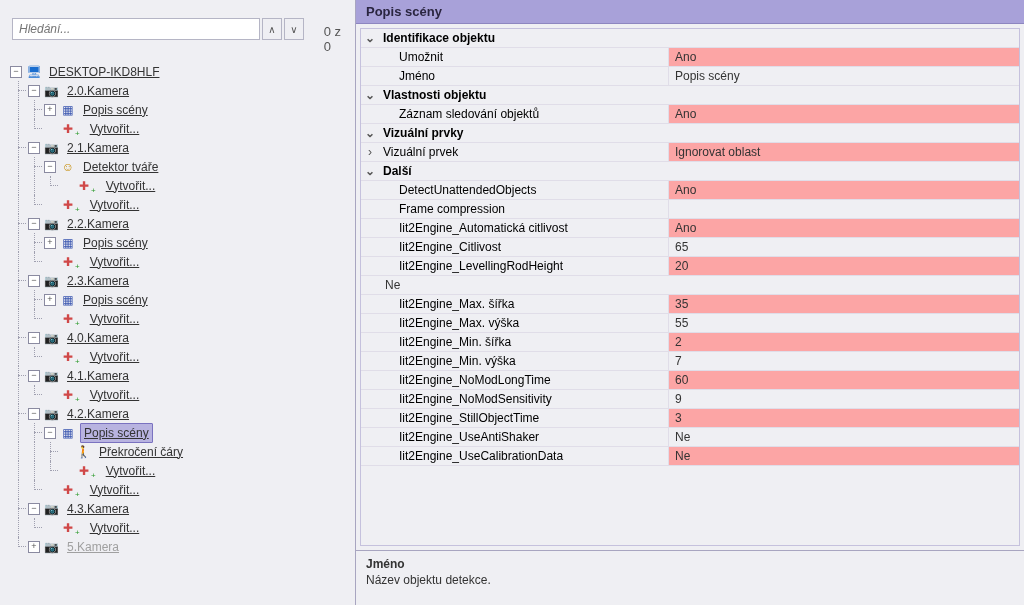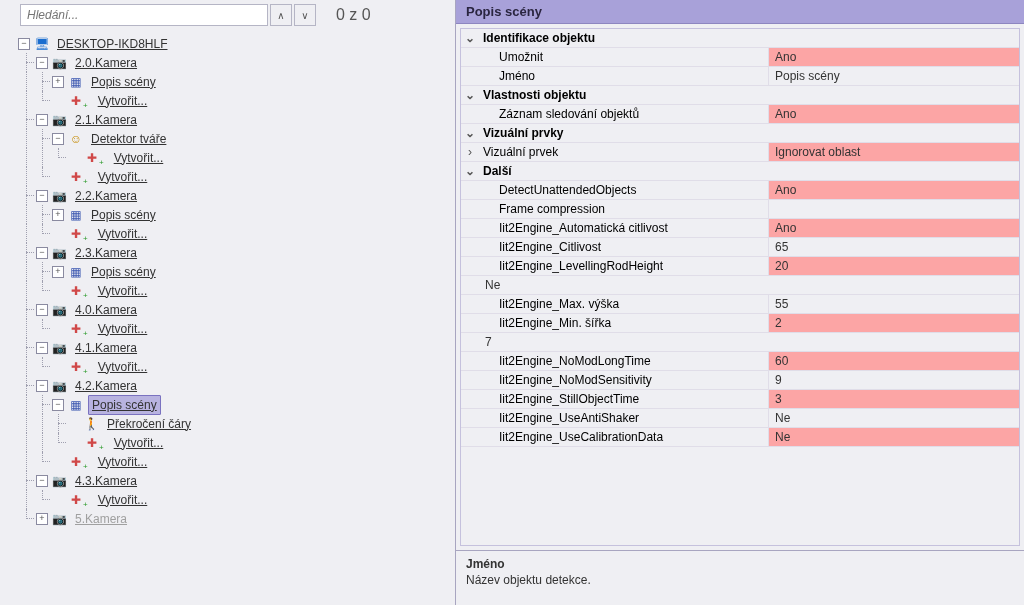--- a/index.html
+++ b/index.html
@@ -7,26 +7,25 @@
     font-family: "Segoe UI", Tahoma, sans-serif;
     font-size: 12px;
     color: #333;
     background: #fff;
     width: 1024px; height: 605px;
     display: flex;
     overflow: hidden;
   }
   
   .left {
-    width: 456px;
+    width: 356px;
     border-right: 1px solid #a8a5c0;
     background: #efeff3;
     display: flex;
     flex-direction: column;
-    padding-left: 8px;
   }
   .search-row {
     display: flex;
     align-items: center;
     padding: 4px 6px 4px 12px;
     gap: 2px;
     background: #efeff3;
   }
   .search-input {
     flex: 0 0 248px;
@@ -44,21 +43,22 @@
     border: 1px solid #b5b5c5;
     background: #efeff3;
     display:flex; align-items:center; justify-content:center;
     cursor: pointer;
     font-size: 10px;
     color:#555;
   }
   .search-count {
     margin-left: 18px;
     color: #555;
-    font-size: 16px;
+    font-size: 13px;
+    margin-top: 20px;
   }
   .tree {
     flex: 1;
     overflow: auto;
     padding: 4px 4px 4px 10px;
     line-height: 18px;
   }
   .node {
     display: flex;
     align-items: center;
@@ -522,32 +522,38 @@
       </div>
     <div class="prow">
         <div class="pcell-exp"></div>
         <div class="pkey indent">Iit2Engine_LevellingRodHeight</div>
         <div class="pval">20</div>
       </div>
     <div class="prow alt">
         <div class="pcell-exp"></div>
         <div class="pval">Ne</div>
       </div>
+    <div class="prow">
+        <div class="pcell-exp"></div>
+        <div class="pkey indent">Iit2Engine_Max. šířka</div>
+        <div class="pval">35</div>
+      </div>
     <div class="prow alt">
         <div class="pcell-exp"></div>
         <div class="pkey indent">Iit2Engine_Max. výška</div>
         <div class="pval">55</div>
       </div>
     <div class="prow">
         <div class="pcell-exp"></div>
         <div class="pkey indent">Iit2Engine_Min. šířka</div>
         <div class="pval">2</div>
       </div>
     <div class="prow alt">
         <div class="pcell-exp"></div>
+        <div class="pkey indent">Iit2Engine_Min. výška</div>
         <div class="pval">7</div>
       </div>
     <div class="prow">
         <div class="pcell-exp"></div>
         <div class="pkey indent">Iit2Engine_NoModLongTime</div>
         <div class="pval">60</div>
       </div>
     <div class="prow alt">
         <div class="pcell-exp"></div>
         <div class="pkey indent">Iit2Engine_NoModSensitivity</div>

